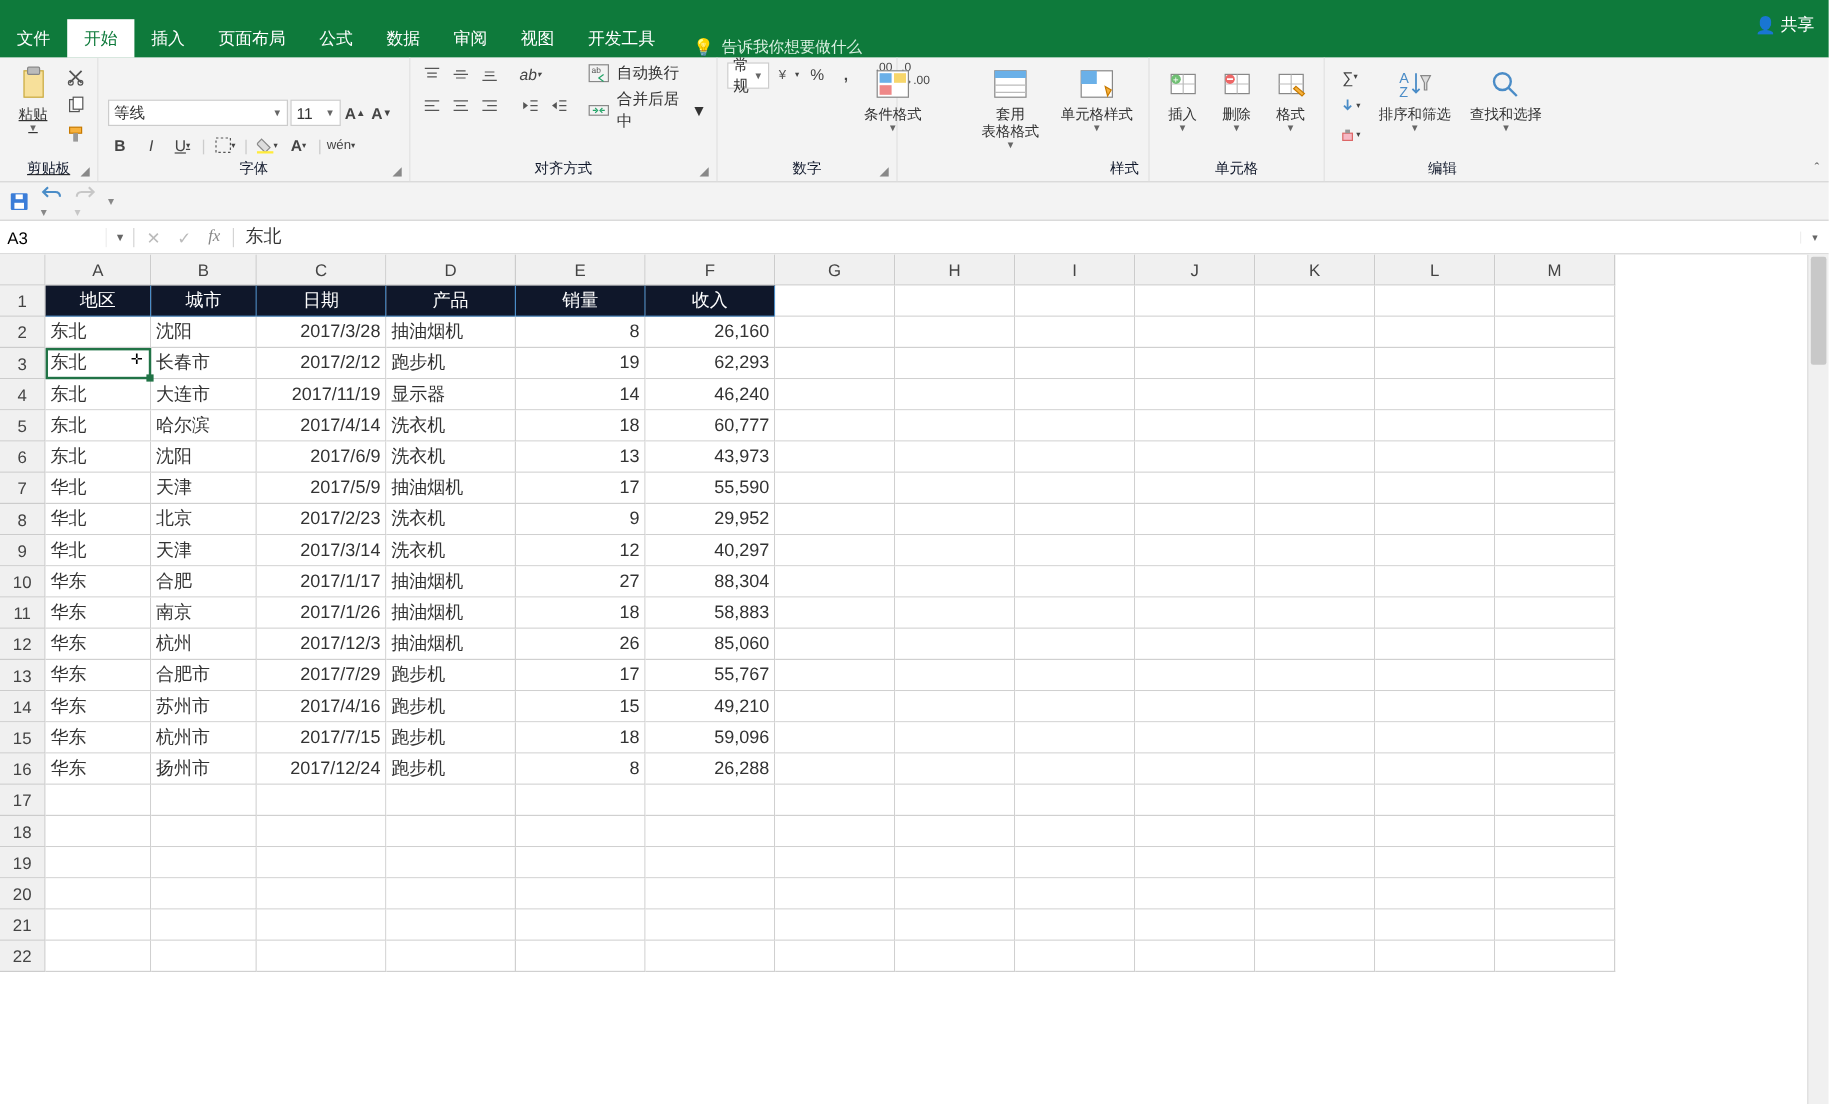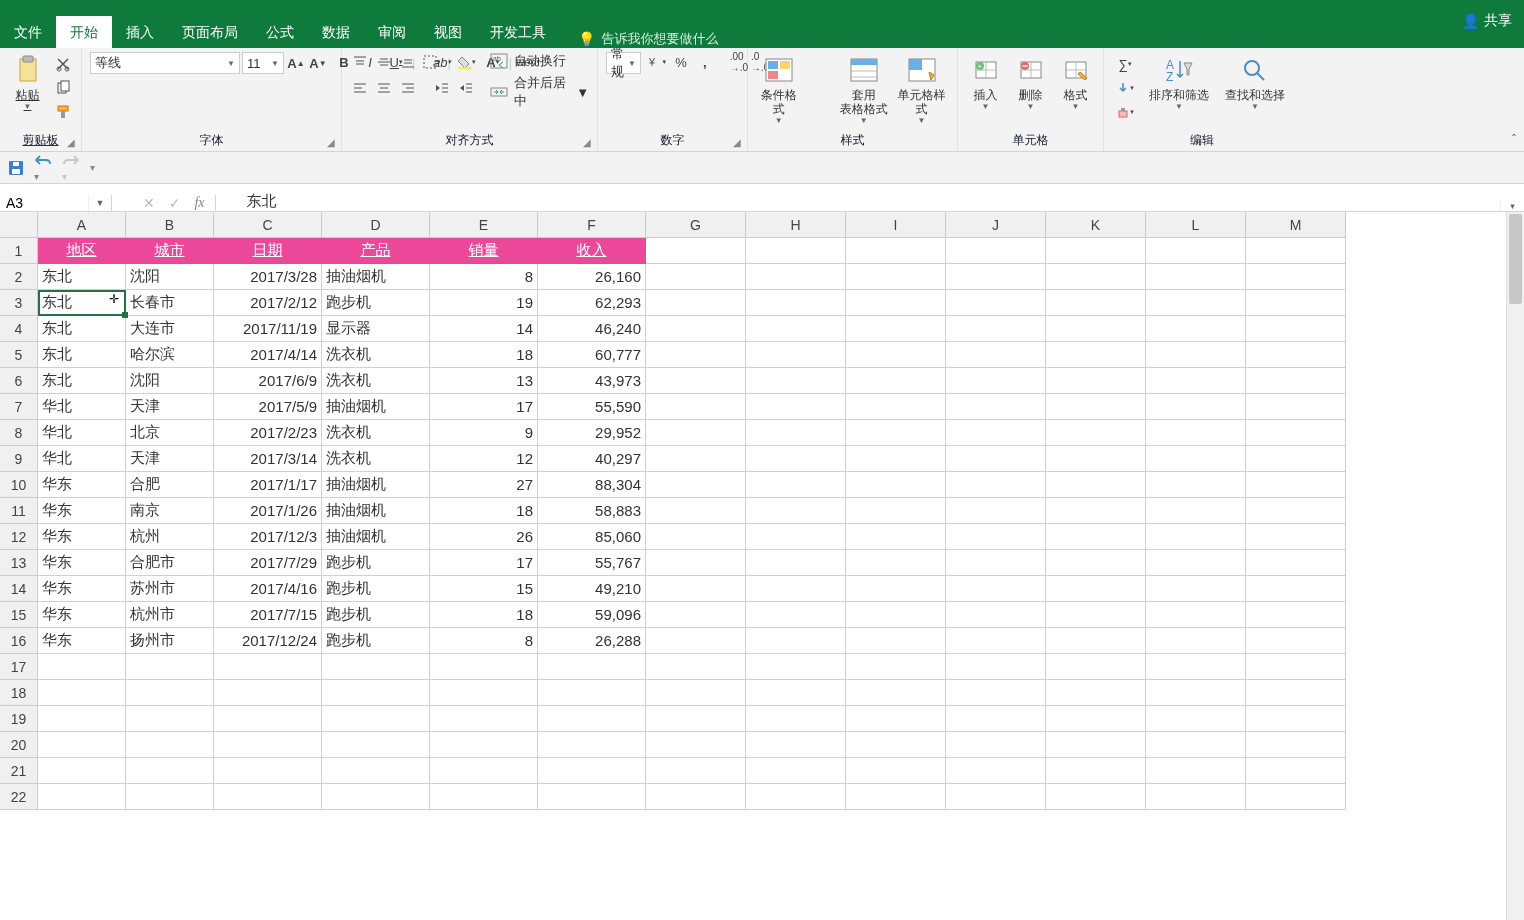--- a/index.html
+++ b/index.html
@@ -33,40 +33,40 @@
 .fontsize { width:42px; }
 .numfmt { width:134px; }
 .collapse-ribbon { position:absolute; right:8px; bottom:4px; font-size:12px; color:#666; cursor:pointer;}
 
 
 .qat { height:32px; background:#f3f3f3; border-bottom:1px solid #d4d4d4; display:flex; align-items:center; padding:0 8px; gap:10px;}
 .qat .q { font-size:14px; color:#217346; cursor:pointer;}
 .qat .qsmall{ font-size:10px; color:#888;}
 
 
-.fbar { height:28px; border-bottom:1px solid #d4d4d4; display:flex; align-items:flex-end;gap:21px;}
+.fbar { height:28px; border-bottom:1px solid #d4d4d4; display:flex; align-items:center;}
 .namebox { width:112px; border-right:1px solid #d4d4d4; display:flex;}
 .namebox input{ border:none; width:88px; padding:0 6px; font-size:14px;}
 .namebox .dd{ width:24px; display:flex; align-items:center; justify-content:center; font-size:9px; color:#666; border-left:1px solid #eee; cursor:pointer;}
 .fcontrols { display:flex; align-items:center; padding:0 10px; gap:14px; color:#bbb; border-right:1px solid #d4d4d4;}
 .fcontrols span{ cursor:pointer; font-size:14px;}
 .fx { font-style:italic; color:#888 !important; font-family:serif;}
 .fcontent { flex:1; display:flex; align-items:center; padding:0 10px; font-size:15px;}
 .fexpand { width:24px; display:flex; align-items:center; justify-content:center; font-size:9px; color:#666; border-left:1px solid #eee; cursor:pointer;}
 
 
 .sheet-area { position:relative; height: calc(920px - 48px - 104px - 32px - 28px); overflow:hidden;}
 .grid { display:grid; position:absolute; top:0; left:0;}
 .corner { background:#f0f0f0; border-right:1px solid #ccc; border-bottom:1px solid #ccc;}
 .colhdr { background:#f0f0f0; border-right:1px solid #ccc; border-bottom:1px solid #ccc; text-align:center; font-size:14px; line-height:26px; color:#444; cursor:pointer;}
 .rowhdr { background:#f0f0f0; border-right:1px solid #ccc; border-bottom:1px solid #ccc; text-align:center; font-size:14px; color:#444; cursor:pointer; display:flex; align-items:center; justify-content:center;}
 .cell { border-right:1px solid #d0d0d0; border-bottom:1px solid #d0d0d0; padding:0 4px; font-size:15px; display:flex; align-items:center; background:#fff;}
 .cell.rt { justify-content:flex-end;}
 .cell.ct { justify-content:center;}
-.thead { background:#ec4899; color:#fff; font-weight:500; border-right:1px solid #4a8cc7; border-bottom:1px solid #4a8cc7;text-decoration:underline;}
+.thead { background:#0f172a; color:#fff; font-weight:500; border-right:1px solid #4a8cc7; border-bottom:1px solid #4a8cc7;}
 .selcell { outline:2px solid #217346; outline-offset:-2px; position:relative;}
 .selcell::after{ content:""; position:absolute; right:-3px; bottom:-3px; width:6px; height:6px; background:#217346;}
 .cursor-plus { position:absolute; font-size:12px; color:#000; pointer-events:none;}
 .vsb { position:absolute; right:0; top:0; bottom:0; width:18px; background:#f0f0f0; border-left:1px solid #ddd;}
 .vsb .thumb{ position:absolute; left:2px; right:2px; top:2px; height:90px; background:#c8c8c8; border-radius:2px;}
 
 
 svg { display:block; }
 </style>
 </head>
@@ -128,21 +128,21 @@
               <rect x="6" y="7" width="4" height="7" fill="#999"></rect>
             </svg>
         </span>
       </div>
     </div>
     <div class="group-label">剪贴板</div>
     <span class="group-launcher">◢</span>
   </div>
 
   <div class="group" style="width:260px;">
-    <div class="group-body" style="flex-direction:row; gap:6px;">
+    <div class="group-body" style="flex-direction:column; gap:6px;justify-content:flex-end;">
       <div class="rowctl">
         <div class="sel fontname">
           <span>等线</span>
             <span class="dd">▼</span>
         </div>
         <div class="sel fontsize">
           <span>11</span>
             <span class="dd">▼</span>
         </div>
         <span class="minibtn" style="font-weight:bold;">A<sup style="font-size:8px;">▲</sup></span>
@@ -294,21 +294,21 @@
         <span class="minibtn" style="font-weight:bold;">,</span>
         <span style="width:6px;"></span>
         <span class="minibtn" style="font-size:10px;">.00<br>→.0</span>
         <span class="minibtn" style="font-size:10px;">.0<br>→.00</span>
       </div>
     </div>
     <div class="group-label">数字</div>
     <span class="group-launcher">◢</span>
   </div>
 
-  <div class="group" style="width:210px;">
+  <div class="group" style="width:210px;align-items:flex-end;">
     <div class="group-body">
       <div class="vbtn" style="width:58px;">
         <span class="icon">
             <svg width="30" height="26">
               <rect x="2" y="2" width="26" height="22" fill="#fff" stroke="#888"></rect>
               <rect x="4" y="4" width="10" height="8" fill="#6ab0e8"></rect>
               <rect x="16" y="4" width="10" height="8" fill="#f7d66b"></rect>
               <rect x="4" y="14" width="10" height="8" fill="#e88"></rect>
             </svg>
           </span>

